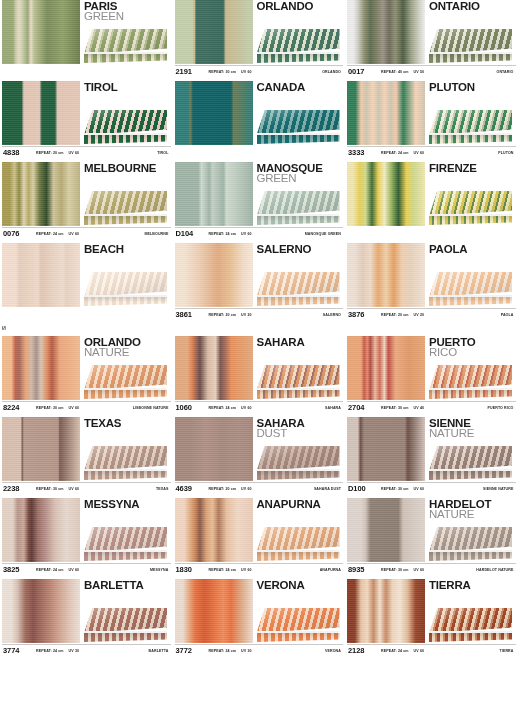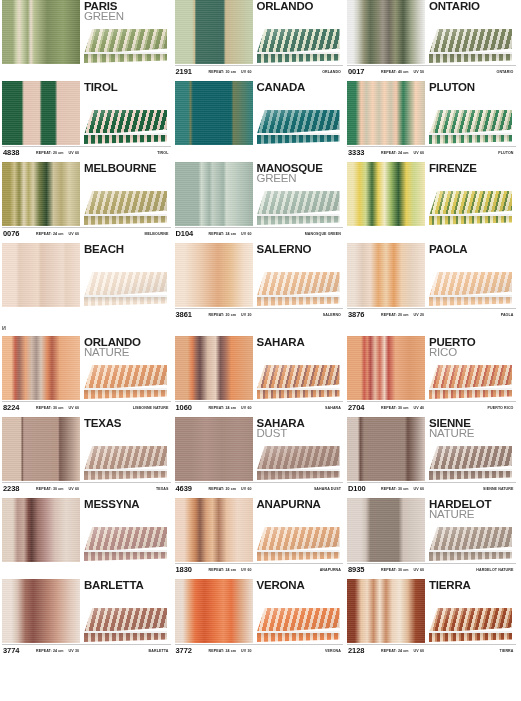--- a/index.html
+++ b/index.html
@@ -797,20 +797,28 @@
                       <div class="shade"></div>
                     </div>
                     <div class="awn-edge"></div>
                     <div class="awn-valance">
                       <div class="stripes" style="background: repeating-linear-gradient(90deg, rgb(184, 144, 138) 0px, rgb(184, 144, 138) 4px, rgb(230, 214, 201) 4px, rgb(230, 214, 201) 7px);"></div>
                       <div class="shade"></div>
                     </div>
                   </div>
                 </div>
               </div>
+              <div class="foot">
+                <span class="code">3825</span>
+                <span class="specs">
+                  <span>REPEAT: 24 cm</span>
+                  <span>UV 60</span>
+                </span>
+                <span class="foot-name">MESSYNA</span>
+              </div>
             </div>
           </div>
           <div class="card">
             <div class="card-inner">
               <div class="card-body">
                 <div class="swatch">
                   <div class="stripes" style="background: linear-gradient(90deg, rgb(240, 214, 194) 12%, rgb(224, 168, 126) 20%, rgb(201, 133, 88) 26%, rgb(138, 90, 72) 32%, rgb(216, 160, 120) 40%, rgb(232, 188, 150) 48%, rgb(176, 122, 94) 56%, rgb(232, 192, 160) 66%, rgb(240, 216, 198) 80%, rgb(233, 205, 184) 100%);"></div>
                   <div class="tex"></div>
                 </div>
                 <div class="right">

